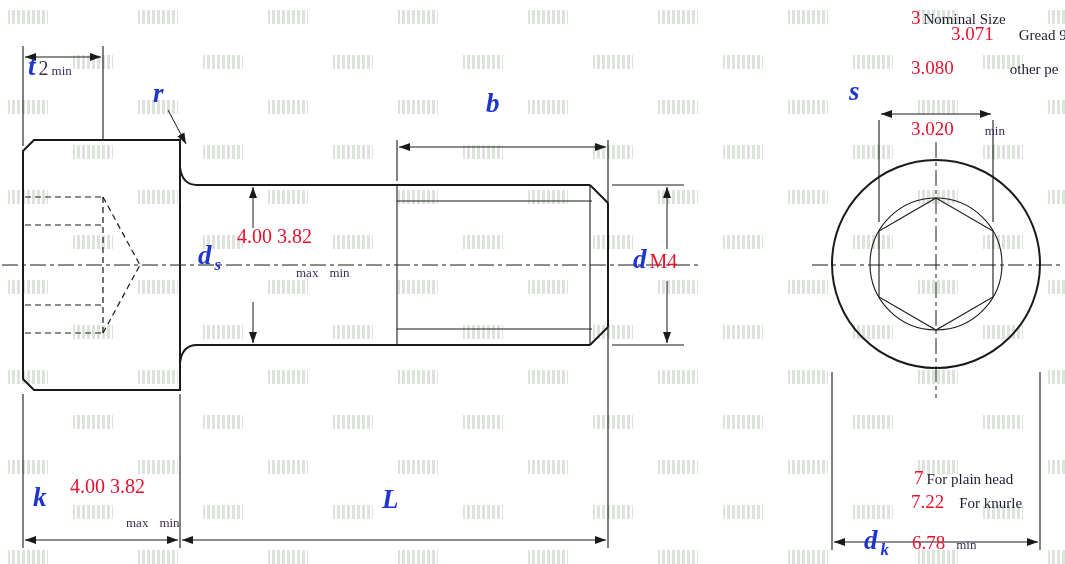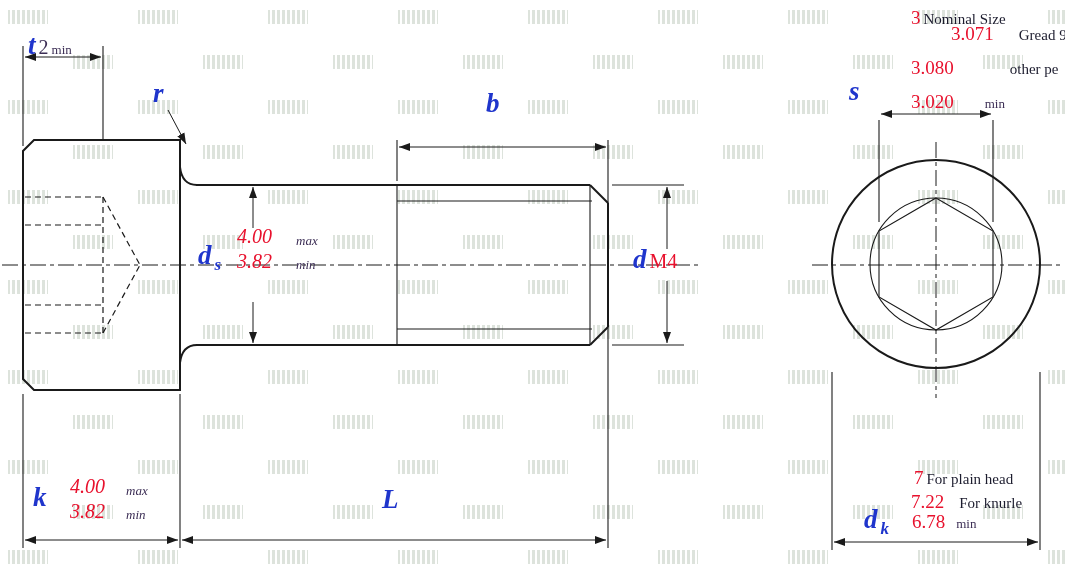--- a/index.html
+++ b/index.html
@@ -21,26 +21,26 @@
     opacity:.85;
   }
   svg.cad{position:absolute;left:0;top:0;}
   .ol{stroke:var(--c-line_black,#1a1a1a);stroke-width:2;fill:none;}
   .tl{stroke:var(--c-line_black,#1a1a1a);stroke-width:1.1;fill:none;}
   .hid line{stroke:var(--c-line_black,#1a1a1a);stroke-width:1.2;stroke-dasharray:6 4;}
   .cl{stroke:var(--c-line_black,#1a1a1a);stroke-width:1;stroke-dasharray:16 4 4 4;}
   .dim line{stroke:var(--c-line_black,#1a1a1a);stroke-width:1;}
   #arr path{fill:var(--c-line_black,#1a1a1a);}
   .lbl{position:absolute;white-space:nowrap;display:flex;align-items:baseline;gap:3px;line-height:1;}
-  .col{position:absolute;display:flex;flex-direction:column;gap:5px;line-height:1;font-style:italic;}
+  .col{position:absolute;display:flex;flex-direction:row;gap:5px;line-height:1;}
   .sym{font-style:italic;font-weight:bold;font-size:27px;color:var(--c-symbol_blue,#1f35cc);}
   .symsub{font-style:italic;font-weight:bold;font-size:17px;color:var(--c-symbol_blue,#1f35cc);position:relative;top:6px;}
   .val{font-size:20px;color:var(--c-value_red,#e8112d);}
   .val.sm{font-size:19px;}
-  .qual{font-size:13px;color:var(--c-qualifier_dark,#3c2e55);}
+  .qual{font-size:13px;color:var(--c-qualifier_dark,#3c2e55);margin-top:32px;}
   .desc{font-size:15px;color:var(--c-text_black,#1c1c2e);}
 </style>
 </head>
 <body>
 
 <div class="stage">
 
   <div class="watermark"></div>
 
   <svg class="cad" width="1065" height="564" viewBox="0 0 1065 564">

